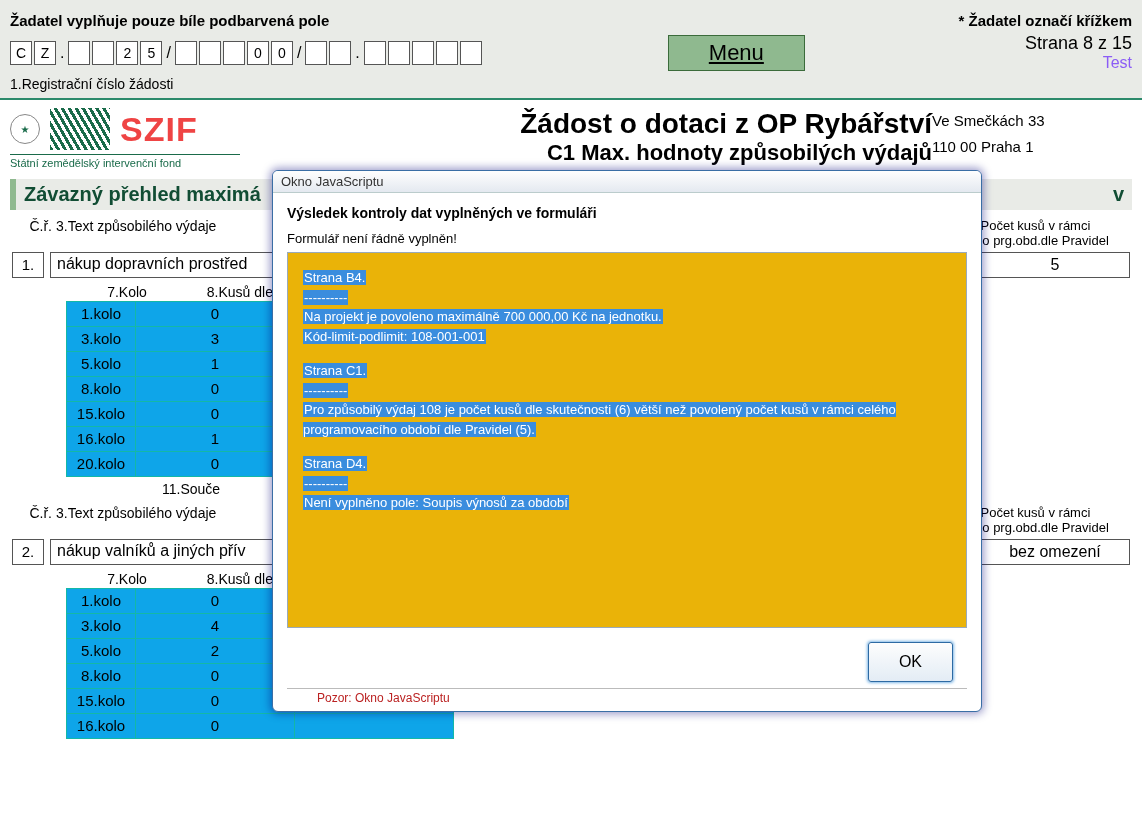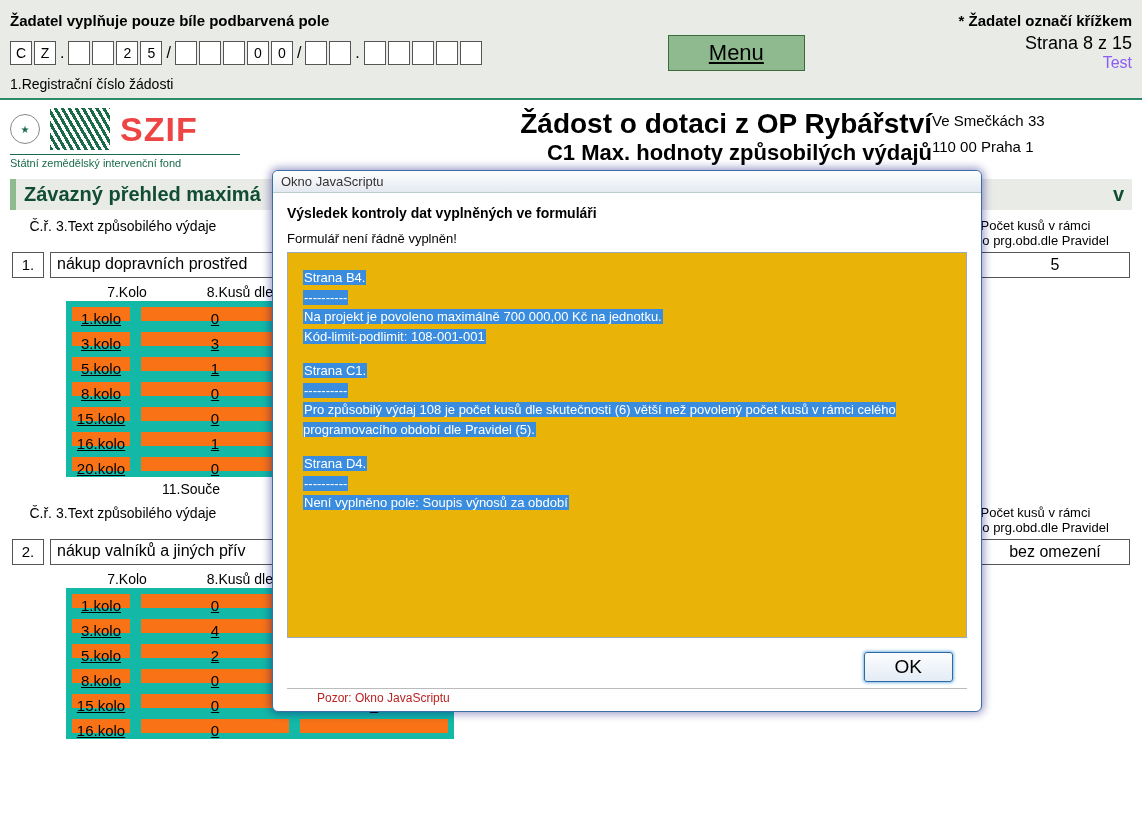--- a/index.html
+++ b/index.html
@@ -65,22 +65,22 @@
   .row-hdr .c3 { width: 200px; font-size:13px; text-align:center;}
   .row-val { display:flex; padding:2px 12px; align-items:center;}
   .row-val .c1 { width:32px; height:26px; border:1px solid #555; text-align:center; line-height:24px; font-size:15px;}
   .row-val .c2 { flex:1; margin-left:6px; height:26px; border:1px solid #555; padding:2px 6px; font-size:16px;}
   .row-val .c3 { width:150px; height:26px; border:1px solid #555; text-align:center; line-height:24px; font-size:16px; margin-left:10px;}
   .grid-hdr { display:flex; font-size:14px; padding:4px 0 2px 72px; }
   .grid-hdr .g1 { width:110px; text-align:center;}
   .grid-hdr .g2 { width:150px; text-align:center;}
   .grid-row { display:flex; padding:0 0 0 66px; }
   .gcell {
-    border:6px solid #14b8a6; height:26px; text-align:center; line-height:24px;
-    font-size:15px; margin-right:-1px; margin-top:-1px; background:#f97316;text-decoration:underline;
+    border:1px solid #14b8a6; height:26px; text-align:center; line-height:24px;
+    font-size:15px; margin-right:-1px; margin-top:-1px; background:#0ea5e9;
   }
   .gcell.k { width:70px;}
   .gcell.v { width:160px;}
   .sum-label { margin-left:150px; font-size:14px; padding:4px 0 0 12px;}
   .overlay {
     position:absolute; left:0; top:0; width:1142px; height:830px;
     pointer-events:none;
   }
   .dialog {
     position:absolute; left:272px; top:170px; width:710px; height:542px;
@@ -97,21 +97,21 @@
   .dlg-h2 { font-size:13px; margin-bottom:6px;}
   .dlg-text {
     flex:1; border:1px solid #9ab; background:#eab308; font-size:13px;
     padding:15px; overflow:auto; font-family:"Segoe UI",Arial,sans-serif;
     margin-bottom:8px;
   }
   .hl { background:#3a8dde; color:#fff; display:inline; padding:0 1px; line-height:1.5;}
   .dlg-btns { padding:6px 14px; text-align:right; border-top:0;}
   .ok-btn {
     background:linear-gradient(#fdfdfd,#e3ecf5); border:1px solid #2d6aa3;
-    padding:3px 30px; font-size:19px; cursor:pointer; border-radius:3px;
+    padding:10px 30px; font-size:16px; cursor:pointer; border-radius:3px;
     box-shadow:0 0 3px 1px #7fb7e6;
   }
   .dlg-foot { font-size:12px; color:#b22; padding:2px 0 2px 30px; border-top:1px solid #bbb;}
 </style>
 </head>
 <body>
 
 <div class="topbar">
   <div class="top-row1">
     <span>Žadatel vyplňuje pouze bíle podbarvená pole</span>

